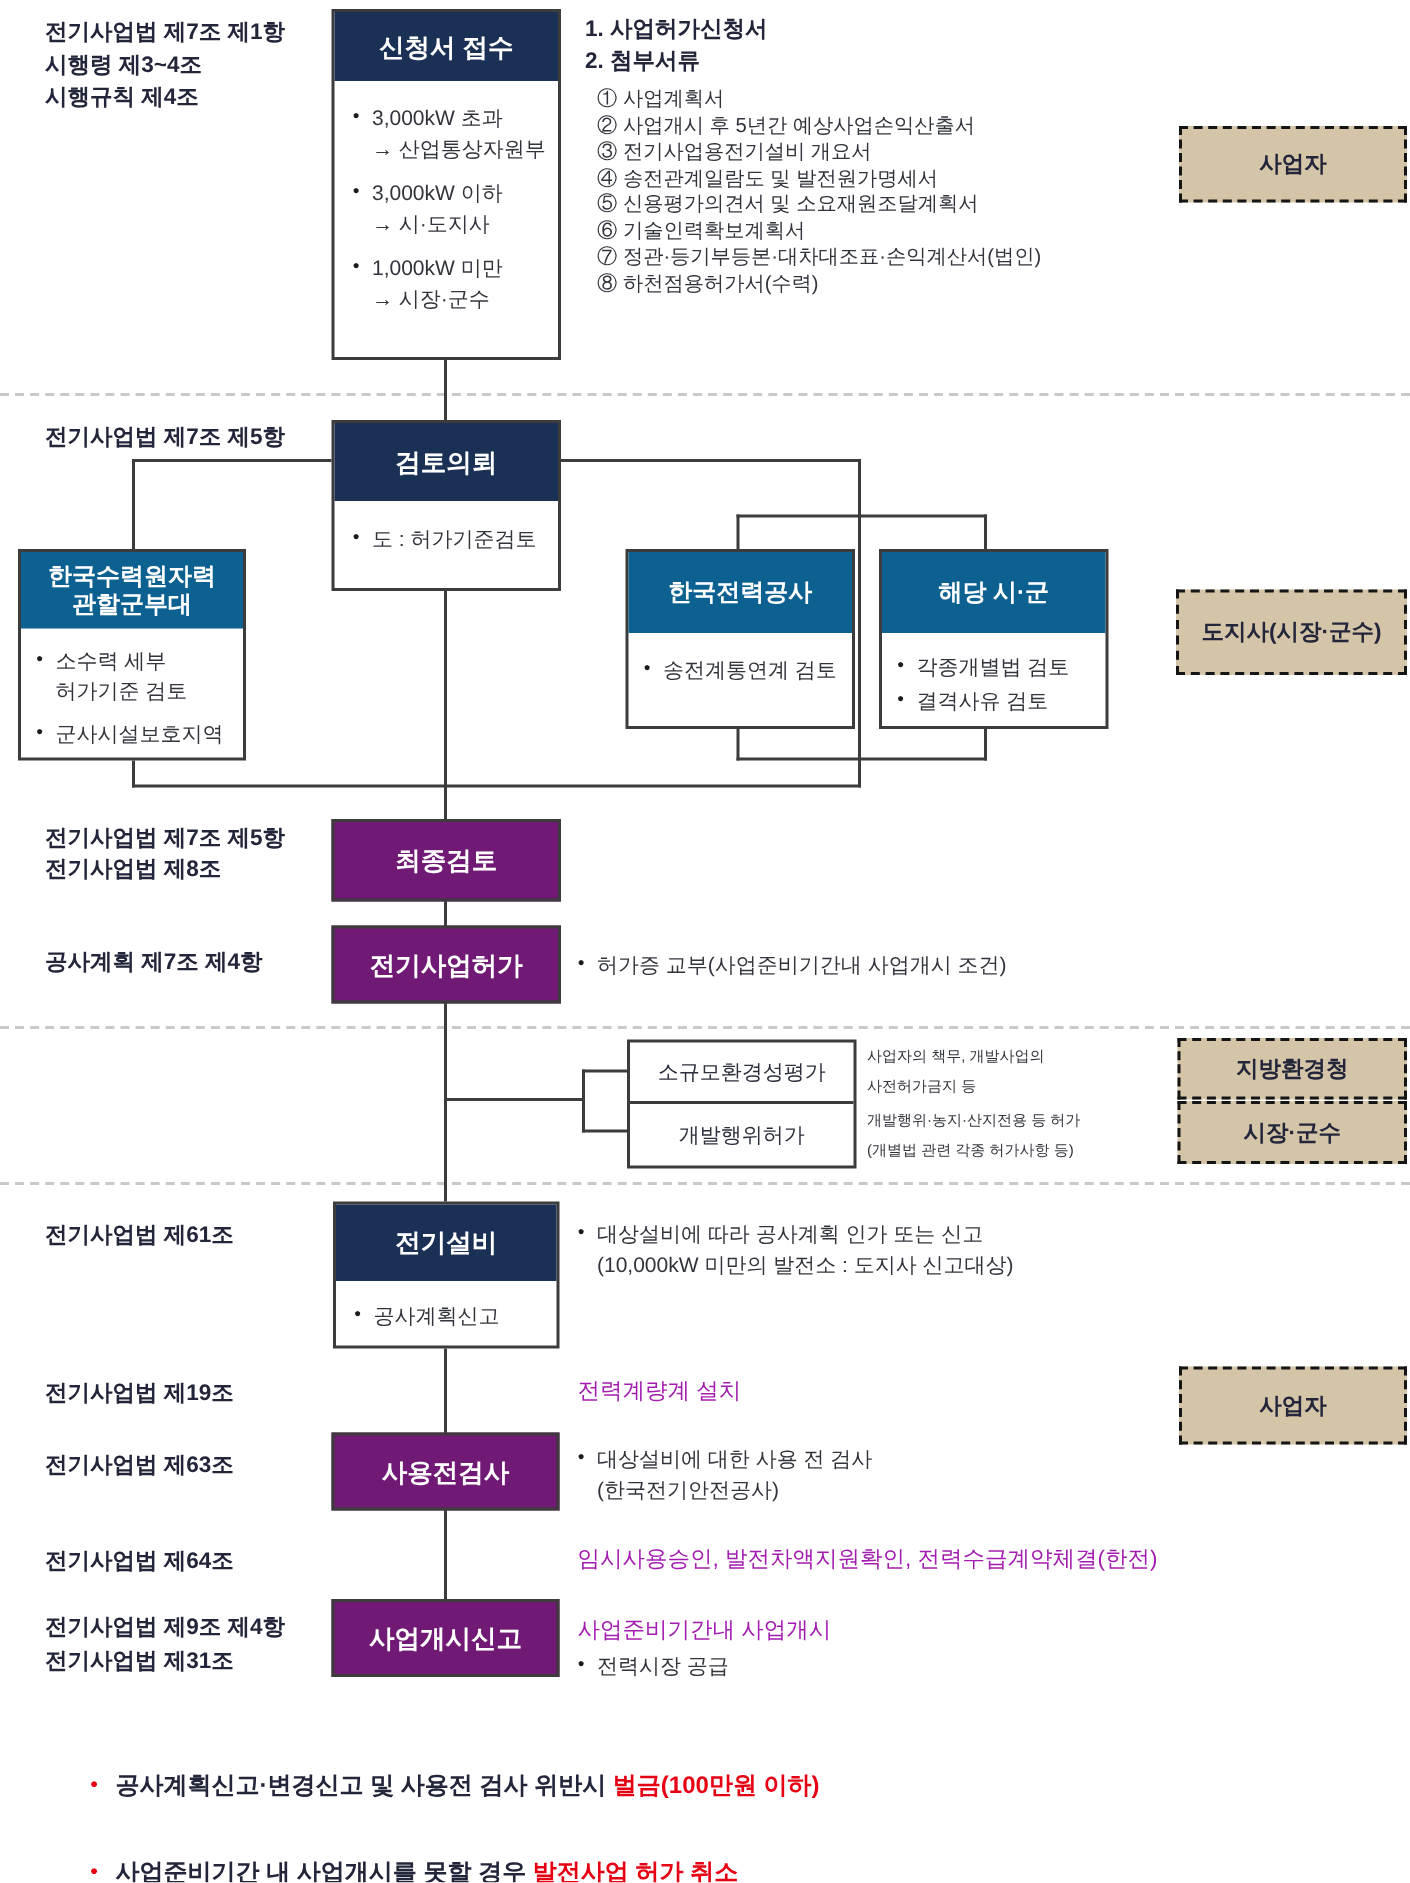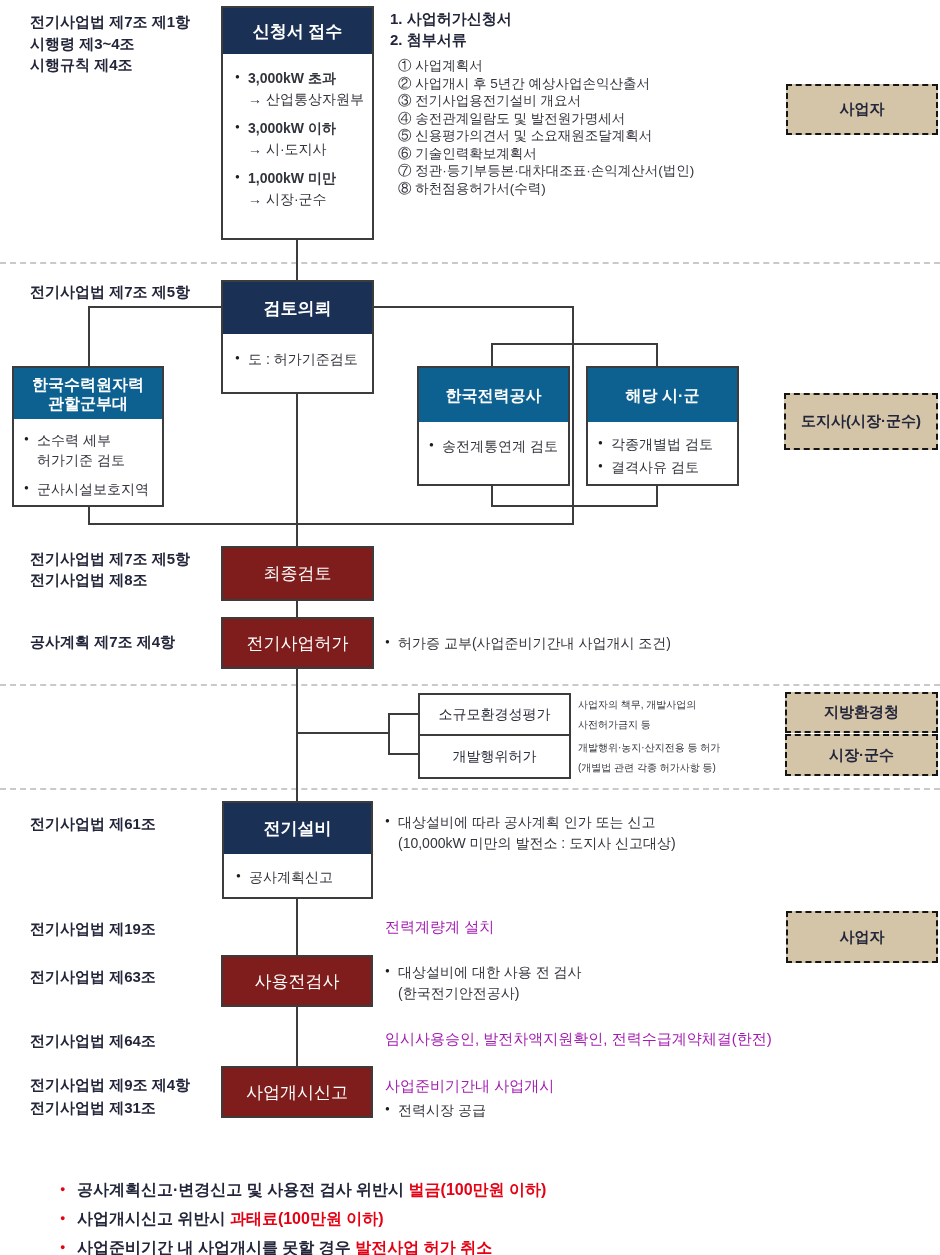--- a/index.html
+++ b/index.html
@@ -17,33 +17,33 @@
   .law{position:absolute;font-size:15px;font-weight:700;color:#23263a;line-height:21px;white-space:nowrap;}
 
   
   .stepbox{position:absolute;border:2px solid #3c3c3c;background:#fff;box-sizing:border-box;}
   .hd{background:#1b3055;color:#fff;font-weight:700;font-size:17px;display:flex;flex-direction:column;
       align-items:center;justify-content:center;text-align:center;line-height:19px;}
   .hd.blue{background:#0c6191;font-size:16px;}
   .bd{padding:14px 4px 0 12px;}
 
   
-  .solid{position:absolute;background:#7f1d1d;border:2px solid #3c3c3c;color:#fff;font-weight:400;font-size:17px;
+  .solid{position:absolute;background:#701a75;border:2px solid #3c3c3c;color:#fff;font-weight:700;font-size:17px;
          display:flex;align-items:center;justify-content:center;box-sizing:border-box;}
 
   
   .badge{position:absolute;background:#d5c5a8;border:2px dashed #151515;display:flex;align-items:center;
          justify-content:center;font-size:15px;font-weight:700;color:#23263a;box-sizing:border-box;}
 
   
   .bul{position:relative;padding-left:13px;font-size:14px;color:#32343c;line-height:20px;}
   .bul::before{content:"●";position:absolute;left:0;top:5px;font-size:8px;color:#1c1c1c;line-height:8px;}
   .sub{padding-left:13px;font-size:14px;color:#32343c;line-height:20px;margin-top:1px;}
   .grp{margin-bottom:9px;}
-  .grp .bul{font-weight:700;}
+  .grp .bul{font-weight:400;}
 
   
   .note{position:absolute;font-size:14px;color:#32343c;line-height:20px;white-space:nowrap;}
   .note13{position:absolute;font-size:10px;color:#32343c;line-height:20px;white-space:nowrap;}
   .boldnote{position:absolute;font-size:15px;font-weight:400;color:#a21caf;white-space:nowrap;}
 
   
   .doc-t{position:absolute;font-size:15px;font-weight:700;color:#23263a;white-space:nowrap;}
   .doc-list{position:absolute;}
   .doc-list div{font-size:13.5px;line-height:17.5px;color:#32343c;white-space:nowrap;}
@@ -222,20 +222,17 @@
     <div>전기사업법 제9조 제4항</div>
     <div>전기사업법 제31조</div>
   </div>
   <div class="solid" style="left:221px;top:1066px;width:152px;height:52px">사업개시신고</div>
   <div class="boldnote" style="left:385px;top:1077px">사업준비기간내 사업개시</div>
   <div class="note bul" style="left:385px;top:1100px">전력시장 공급</div>
 
   <div class="foot" style="left:60px;top:1180px">
     <span>공사계획신고·변경신고 및 사용전 검사 위반시 </span><span class="em">벌금(100만원 이하)</span>
   </div>
-  <div class="foot" style="left:60px;top:1209px">
-    <span>사업개시신고 위반시 </span><span class="em">과태료(100만원 이하)</span>
-  </div>
   <div class="foot" style="left:60px;top:1238px">
     <span>사업준비기간 내 사업개시를 못할 경우 </span><span class="em">발전사업 허가 취소</span>
   </div>
 
 </div>
 
 </body></html>

